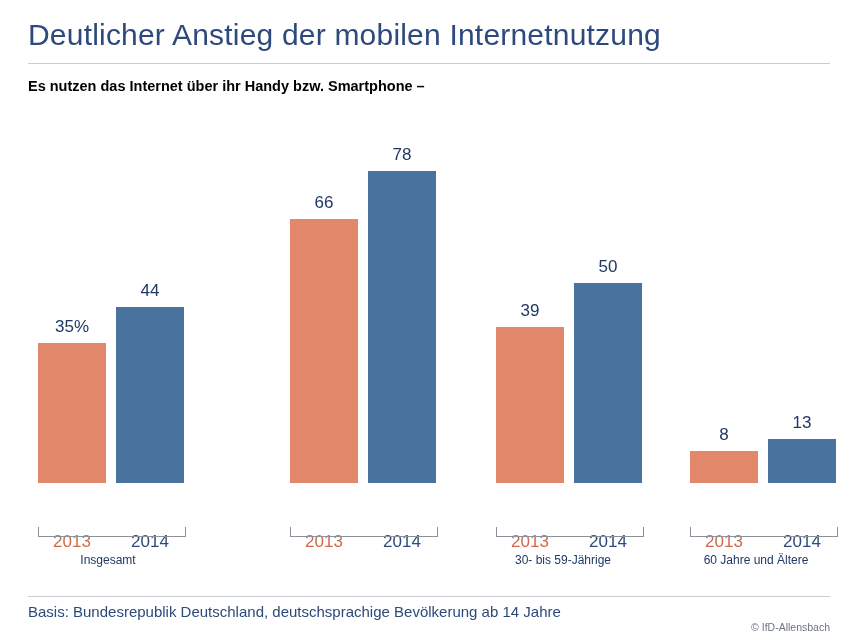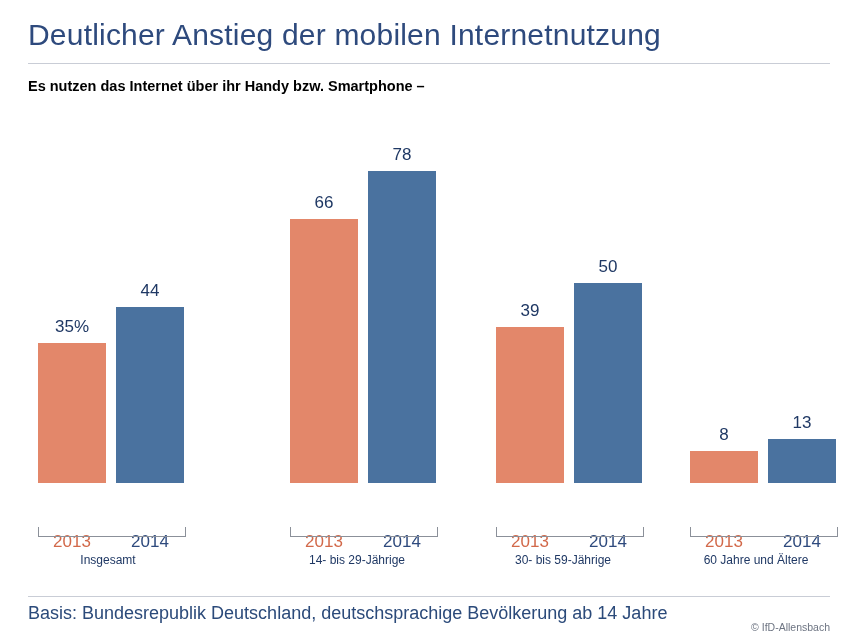--- a/index.html
+++ b/index.html
@@ -127,21 +127,21 @@
     position: absolute;
     left: 28px;
     top: 596px;
     width: 802px;
     height: 1px;
     background: #c9cdd6;
   }
   .footnote {
     position: absolute;
     left: 28px;
-    font-size: 18px;
+    font-size: 15px;
     color: #2b4a7a;
     white-space: nowrap;
   }
   .footnote.l1 { top: 603px; }
   .footnote.l2 { top: 619px; }
   .source {
     position: absolute;
     right: 28px;
     top: 621px;
     font-size: 10.5px;
@@ -188,21 +188,20 @@
         <div class="bar-wrap" style="left:96px;">
           <div class="bar y2014" style="height:312px;"></div>
           <div class="bar-value" style="bottom:318px;">78</div>
         </div>
       </div>
       <div class="year-row">
         <div class="year-label y2013" style="left:18px;">2013</div>
         <div class="year-label y2014" style="left:96px;">2014</div>
       </div>
       <div class="bracket" style="left:18px; width:146px;"></div>
-      <div class="group-label">14- bis 29-Jährige</div>
     </div>
 
     <div class="group" style="left:478px; width:170px;">
       <div class="bars">
         <div class="bar-wrap" style="left:18px;">
           <div class="bar y2013" style="height:156px;"></div>
           <div class="bar-value" style="bottom:162px;">39</div>
         </div>
         <div class="bar-wrap" style="left:96px;">
           <div class="bar y2014" style="height:200px;"></div>

